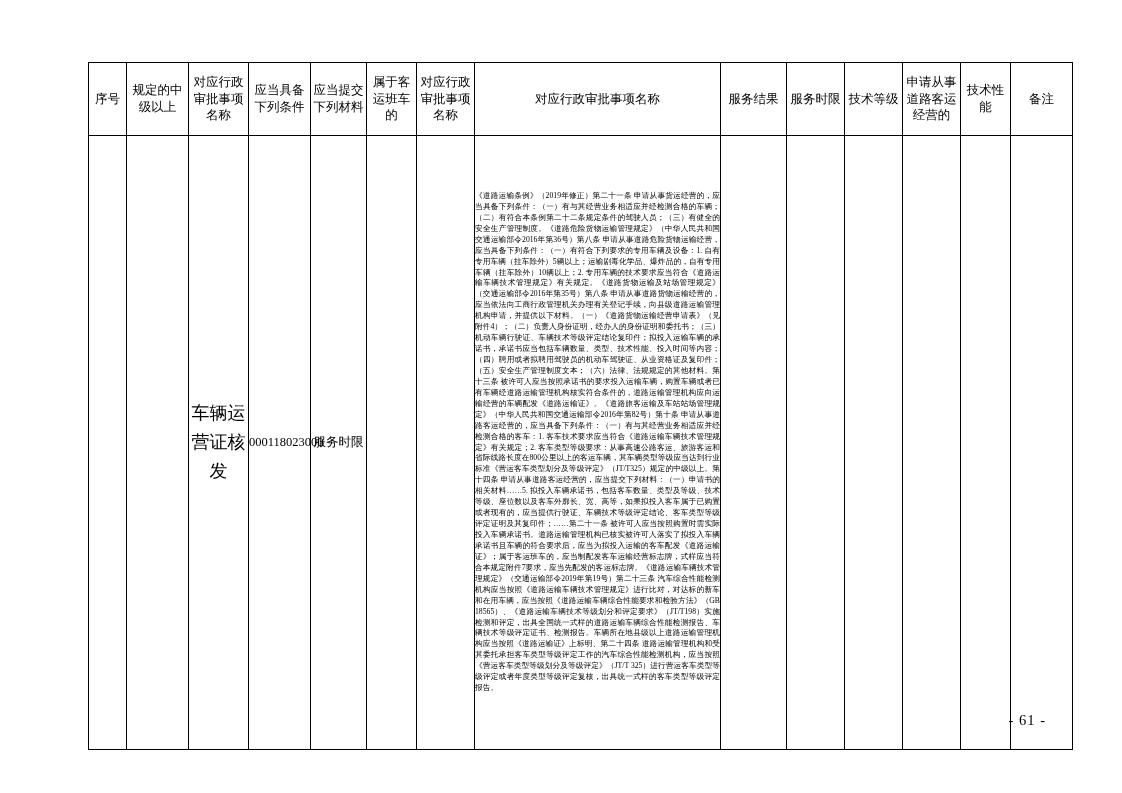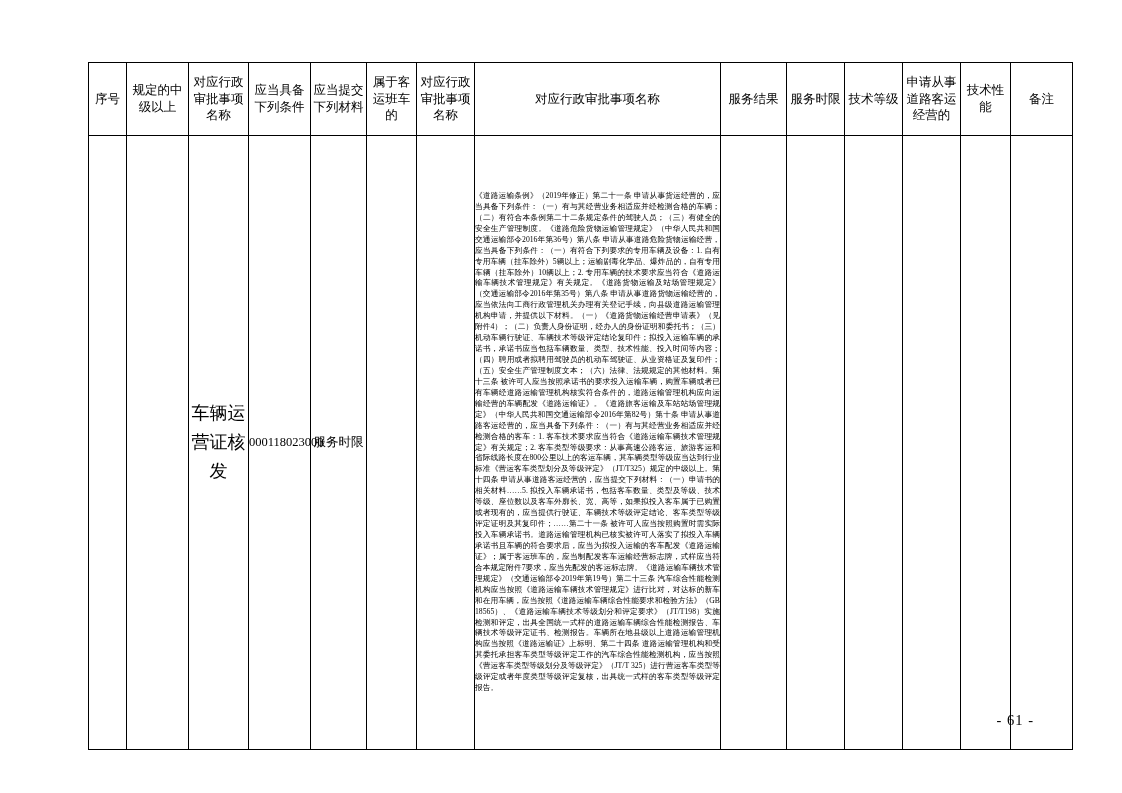--- a/index.html
+++ b/index.html
@@ -78,20 +78,21 @@
 
   .page-number {
     position: absolute;
     left: 0;
     top: 712px;
     width: 1034px;
     text-align: right;
     font-size: 14.5px;
     font-family: "Liberation Serif", "DejaVu Serif", serif;
     letter-spacing: 1px;
+    padding-left: 12px;
   }
 
   .name-cell {
     font-size: 18px;
     line-height: 1.6;
   }
   .code-cell {
     font-size: 12.5px;
     line-height: 1.5;
   }

